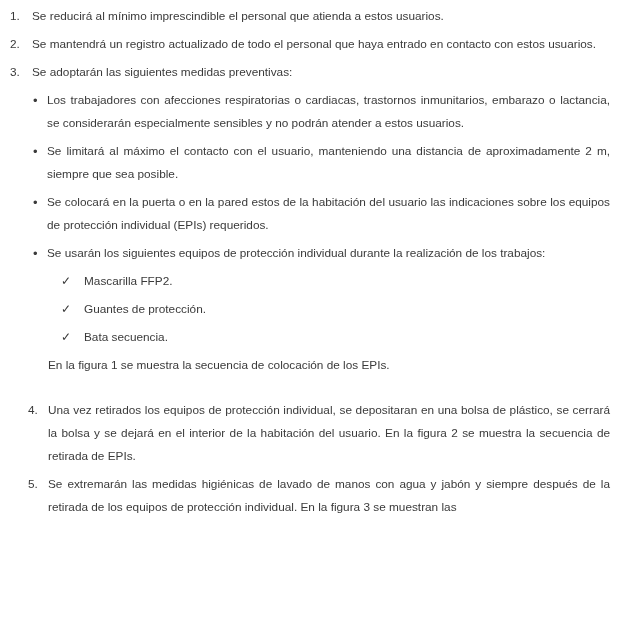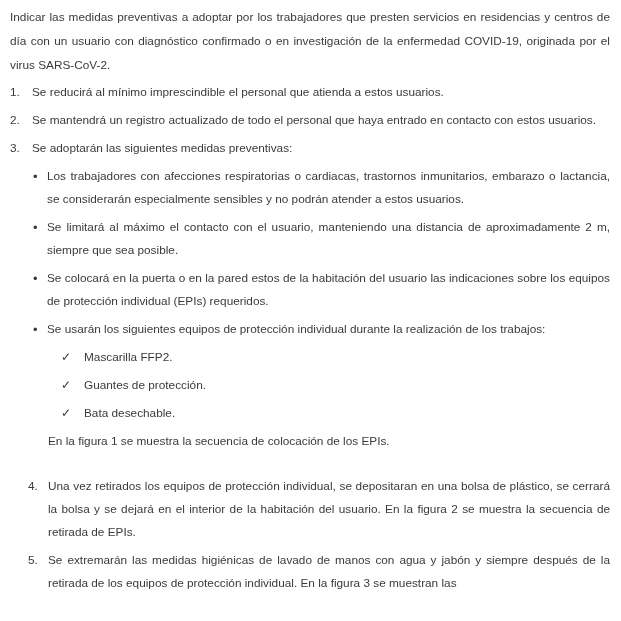--- a/index.html
+++ b/index.html
@@ -74,21 +74,20 @@
     margin-left: 38px;
     line-height: 23px;
     margin-bottom: 22px;
   }
 </style>
 </head>
 <body>
 
 <div class="page">
 
-  <p class="intro">Indicar las medidas preventivas a adoptar por los trabajadores que presten servicios en residencias y centros de día con un usuario con diagnóstico confirmado o en investigación de la enfermedad COVID-19, originada por el virus SARS-CoV-2.</p>
 
 
   <div class="li lvl1">
     <span class="num">1.</span>
     <span class="txt">Se reducirá al mínimo imprescindible el personal que atienda a estos usuarios.</span>
   </div>
 
   <div class="li lvl1">
     <span class="num">2.</span>
     <span class="txt">Se mantendrá un registro actualizado de todo el personal que haya entrado en contacto con estos usuarios.</span>
@@ -124,21 +123,21 @@
     <span>Mascarilla FFP2.</span>
   </div>
 
   <div class="check-row">
     <span class="check">✓</span>
     <span>Guantes de protección.</span>
   </div>
 
   <div class="check-row">
     <span class="check">✓</span>
-    <span>Bata desechable.</span>
+    <span>Bata secuencia.</span>
   </div>
 
   <p class="figure-note">En la figura 1 se muestra la secuencia de colocación de los EPIs.</p>
 
   <div class="li lvl2">
     <span class="num">4.</span>
     <span class="txt">Una vez retirados los equipos de protección individual, se depositaran en una bolsa de plástico, se cerrará la bolsa y se dejará en el interior de la habitación del usuario. En la figura 2 se muestra la secuencia de retirada de EPIs.</span>
   </div>
 
   <div class="li lvl2">

